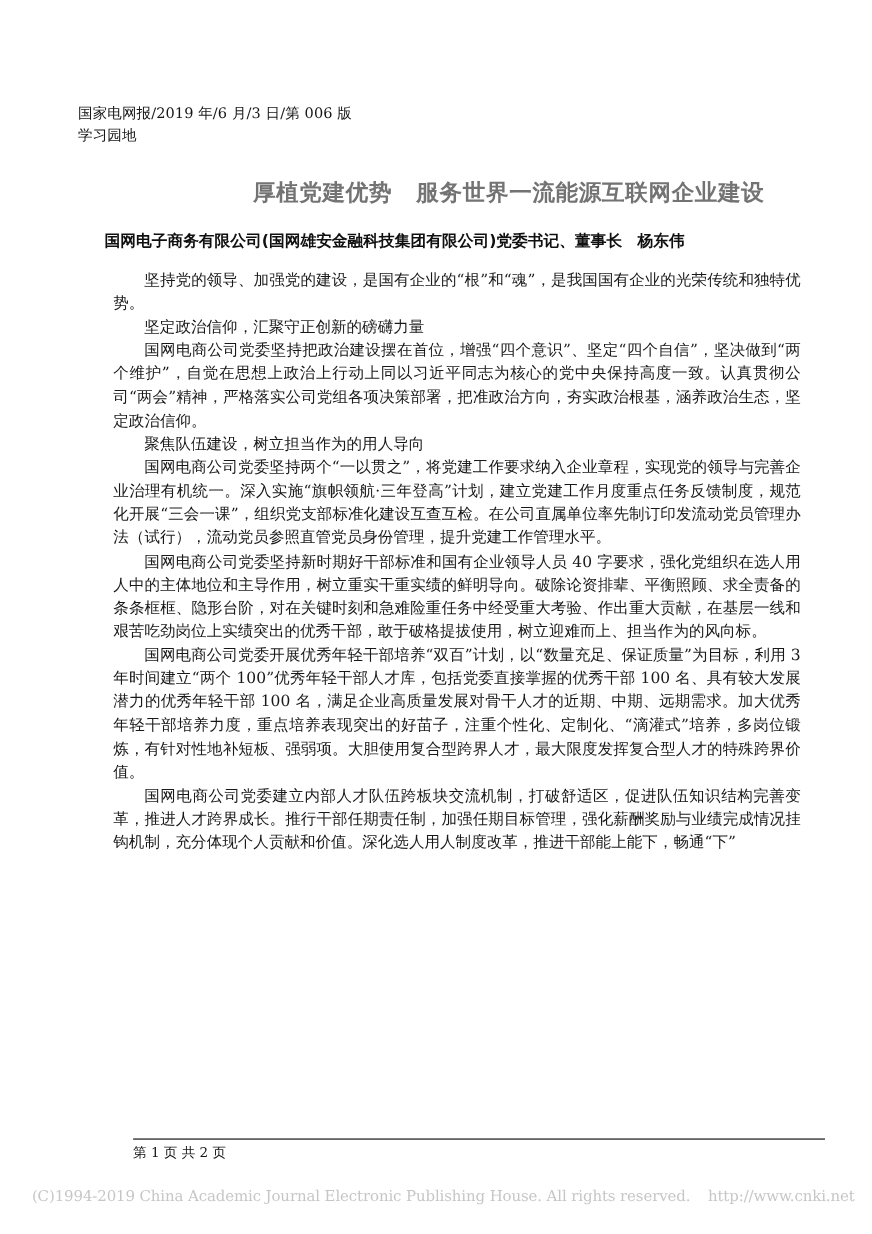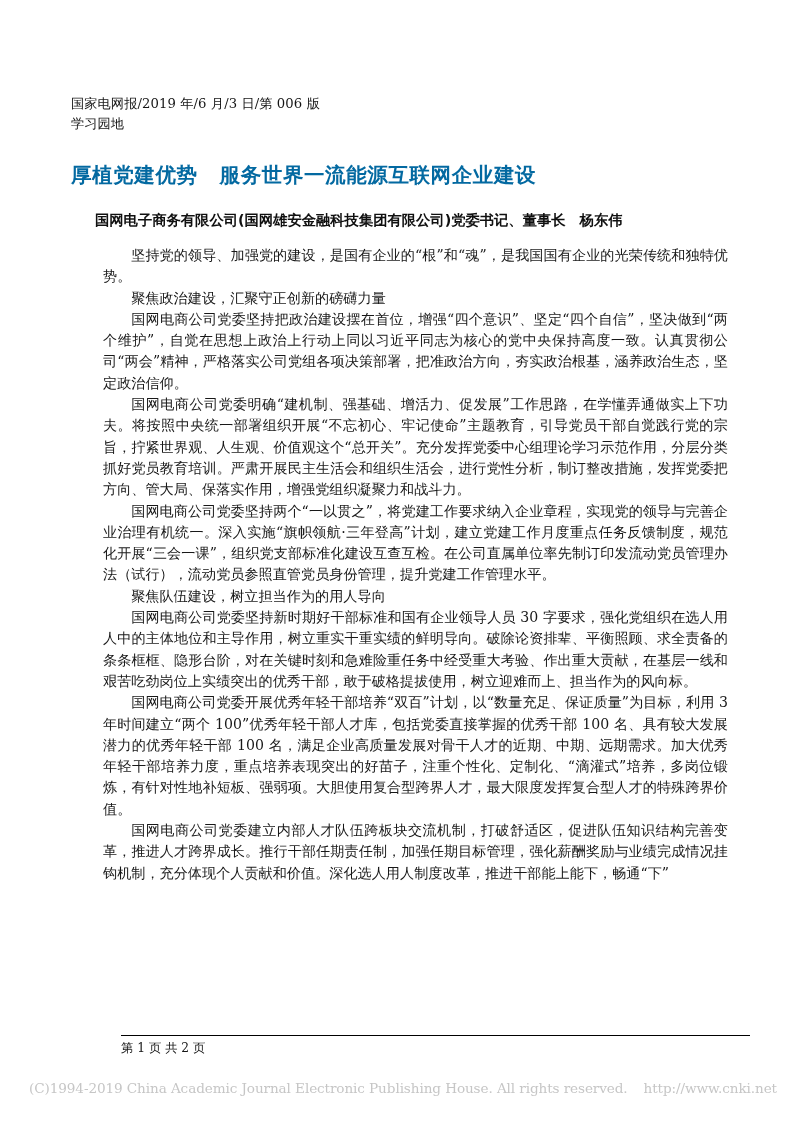--- a/index.html
+++ b/index.html
@@ -41,27 +41,27 @@
     letter-spacing: 0.1px;
     white-space: nowrap;
   }
 
   
   .doc-title {
     position: absolute;
     left: 71px;
     top: 160px;
     width: 624px;
-    text-align: left;
+    text-align: right;
     font-family: "DejaVu Sans", "Liberation Sans", sans-serif;
     font-weight: bold;
     font-size: 20.5px;
     line-height: 30px;
     letter-spacing: 0.6px;
-    color: #0369a1;
+    color: #737373;
   }
   .doc-title .title-gap {
     display: inline-block;
     width: 22px;
   }
 
   
   .byline {
     position: absolute;
     left: 71px;
@@ -155,26 +155,25 @@
   <div class="doc-title">
     <span>厚植党建优势</span><span class="title-gap"></span><span>服务世界一流能源互联网企业建设</span>
   </div>
 
   <div class="byline">
     <span>国网电子商务有限公司(国网雄安金融科技集团有限公司)党委书记、董事长</span><span class="author-gap"></span><span>杨东伟</span>
   </div>
 
   <div class="body-area">
     <p class="para">坚持党的领导、加强党的建设，是国有企业的“根”和“魂”，是我国国有企业的光荣传统和独特优势。</p>
-    <p class="para sub-head">聚焦政治建设，汇聚守正创新的磅礴力量</p>
+    <p class="para sub-head">坚定政治信仰，汇聚守正创新的磅礴力量</p>
     <p class="para">国网电商公司党委坚持把政治建设摆在首位，增强“四个意识”、坚定“四个自信”，坚决做到“两个维护”，自觉在思想上政治上行动上同以习近平同志为核心的党中央保持高度一致。认真贯彻公司“两会”精神，严格落实公司党组各项决策部署，把准政治方向，夯实政治根基，涵养政治生态，坚定政治信仰。</p>
-    <p class="para">国网电商公司党委明确“建机制、强基础、增活力、促发展”工作思路，在学懂弄通做实上下功夫。将按照中央统一部署组织开展“不忘初心、牢记使命”主题教育，引导党员干部自觉践行党的宗旨，拧紧世界观、人生观、价值观这个“总开关”。充分发挥党委中心组理论学习示范作用，分层分类抓好党员教育培训。严肃开展民主生活会和组织生活会，进行党性分析，制订整改措施，发挥党委把方向、管大局、保落实作用，增强党组织凝聚力和战斗力。</p>
+    <p class="para sub-head">聚焦队伍建设，树立担当作为的用人导向</p>
     <p class="para">国网电商公司党委坚持两个“一以贯之”，将党建工作要求纳入企业章程，实现党的领导与完善企业治理有机统一。深入实施“旗帜领航·三年登高”计划，建立党建工作月度重点任务反馈制度，规范化开展“三会一课”，组织党支部标准化建设互查互检。在公司直属单位率先制订印发流动党员管理办法（试行），流动党员参照直管党员身份管理，提升党建工作管理水平。</p>
-    <p class="para sub-head">聚焦队伍建设，树立担当作为的用人导向</p>
-    <p class="para">国网电商公司党委坚持新时期好干部标准和国有企业领导人员 30 字要求，强化党组织在选人用人中的主体地位和主导作用，树立重实干重实绩的鲜明导向。破除论资排辈、平衡照顾、求全责备的条条框框、隐形台阶，对在关键时刻和急难险重任务中经受重大考验、作出重大贡献，在基层一线和艰苦吃劲岗位上实绩突出的优秀干部，敢于破格提拔使用，树立迎难而上、担当作为的风向标。</p>
+    <p class="para">国网电商公司党委坚持新时期好干部标准和国有企业领导人员 40 字要求，强化党组织在选人用人中的主体地位和主导作用，树立重实干重实绩的鲜明导向。破除论资排辈、平衡照顾、求全责备的条条框框、隐形台阶，对在关键时刻和急难险重任务中经受重大考验、作出重大贡献，在基层一线和艰苦吃劲岗位上实绩突出的优秀干部，敢于破格提拔使用，树立迎难而上、担当作为的风向标。</p>
     <p class="para">国网电商公司党委开展优秀年轻干部培养“双百”计划，以“数量充足、保证质量”为目标，利用 3 年时间建立“两个 100”优秀年轻干部人才库，包括党委直接掌握的优秀干部 100 名、具有较大发展潜力的优秀年轻干部 100 名，满足企业高质量发展对骨干人才的近期、中期、远期需求。加大优秀年轻干部培养力度，重点培养表现突出的好苗子，注重个性化、定制化、“滴灌式”培养，多岗位锻炼，有针对性地补短板、强弱项。大胆使用复合型跨界人才，最大限度发挥复合型人才的特殊跨界价值。</p>
     <p class="para">国网电商公司党委建立内部人才队伍跨板块交流机制，打破舒适区，促进队伍知识结构完善变革，推进人才跨界成长。推行干部任期责任制，加强任期目标管理，强化薪酬奖励与业绩完成情况挂钩机制，充分体现个人贡献和价值。深化选人用人制度改革，推进干部能上能下，畅通“下”</p>
   </div>
 
   <div class="footer-rule"></div>
   <div class="page-number">第 1 页  共 2 页</div>
 
   <div class="cnki-footer">
     <span>(C)1994-2019 China Academic Journal Electronic Publishing House. All rights reserved.</span><span class="cnki-gap"></span><span>http://www.cnki.net</span>
   </div>

